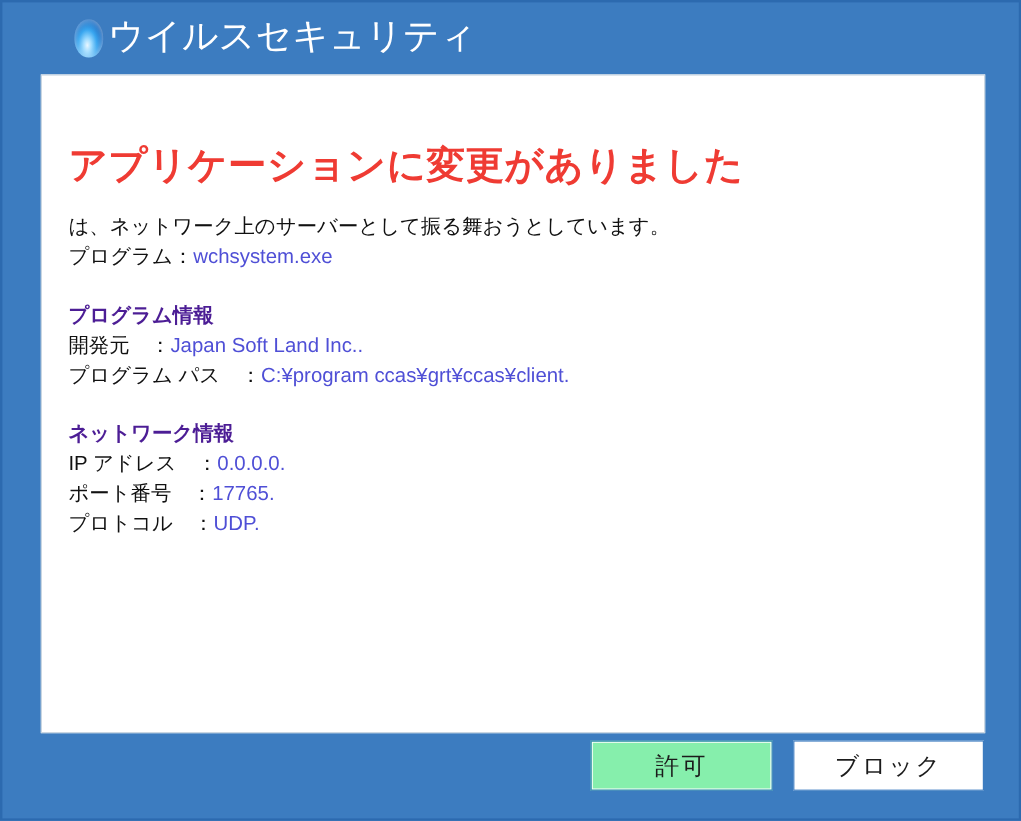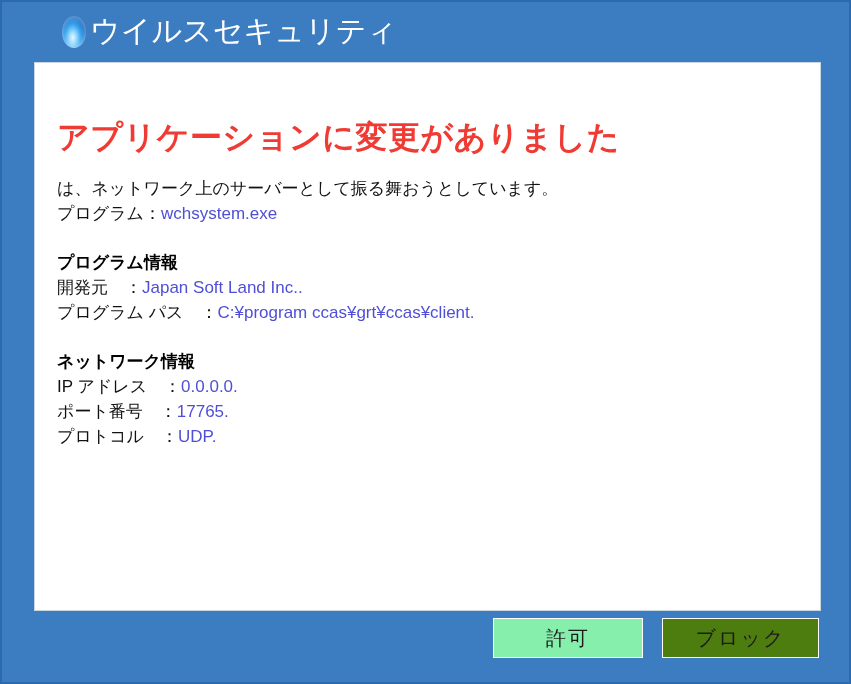--- a/index.html
+++ b/index.html
@@ -100,21 +100,21 @@
 
   .line {
     white-space: nowrap;
     color: #111111;
   }
   .line .label { color: #111111; }
   .line .value { color: #4f4fd6; }
 
   .section-title {
     font-weight: bold;
-    color: #000000;
+    color: #4c1d95;
     white-space: nowrap;
     line-height: 25px;
   }
 
   
   #checkbox-row {
     position: absolute;
     left: 55px;
     top: 476px;
     display: flex;
@@ -176,21 +176,21 @@
   }
   #allow-button {
     left: 490px;
     width: 152px;
     background: #86efac;
     box-shadow: inset 0 0 0 1px #ffffff;
   }
   #block-button {
     left: 659px;
     width: 159px;
-    background: #4d7c0f;
+    background: #ffffff;
     box-shadow: inset 0 0 0 1px #ffffff;
   }
 </style>
 </head>
 <body>
 
 <div id="app-window">
 
   <div id="title-bar">
     <div id="title-icon"></div>

